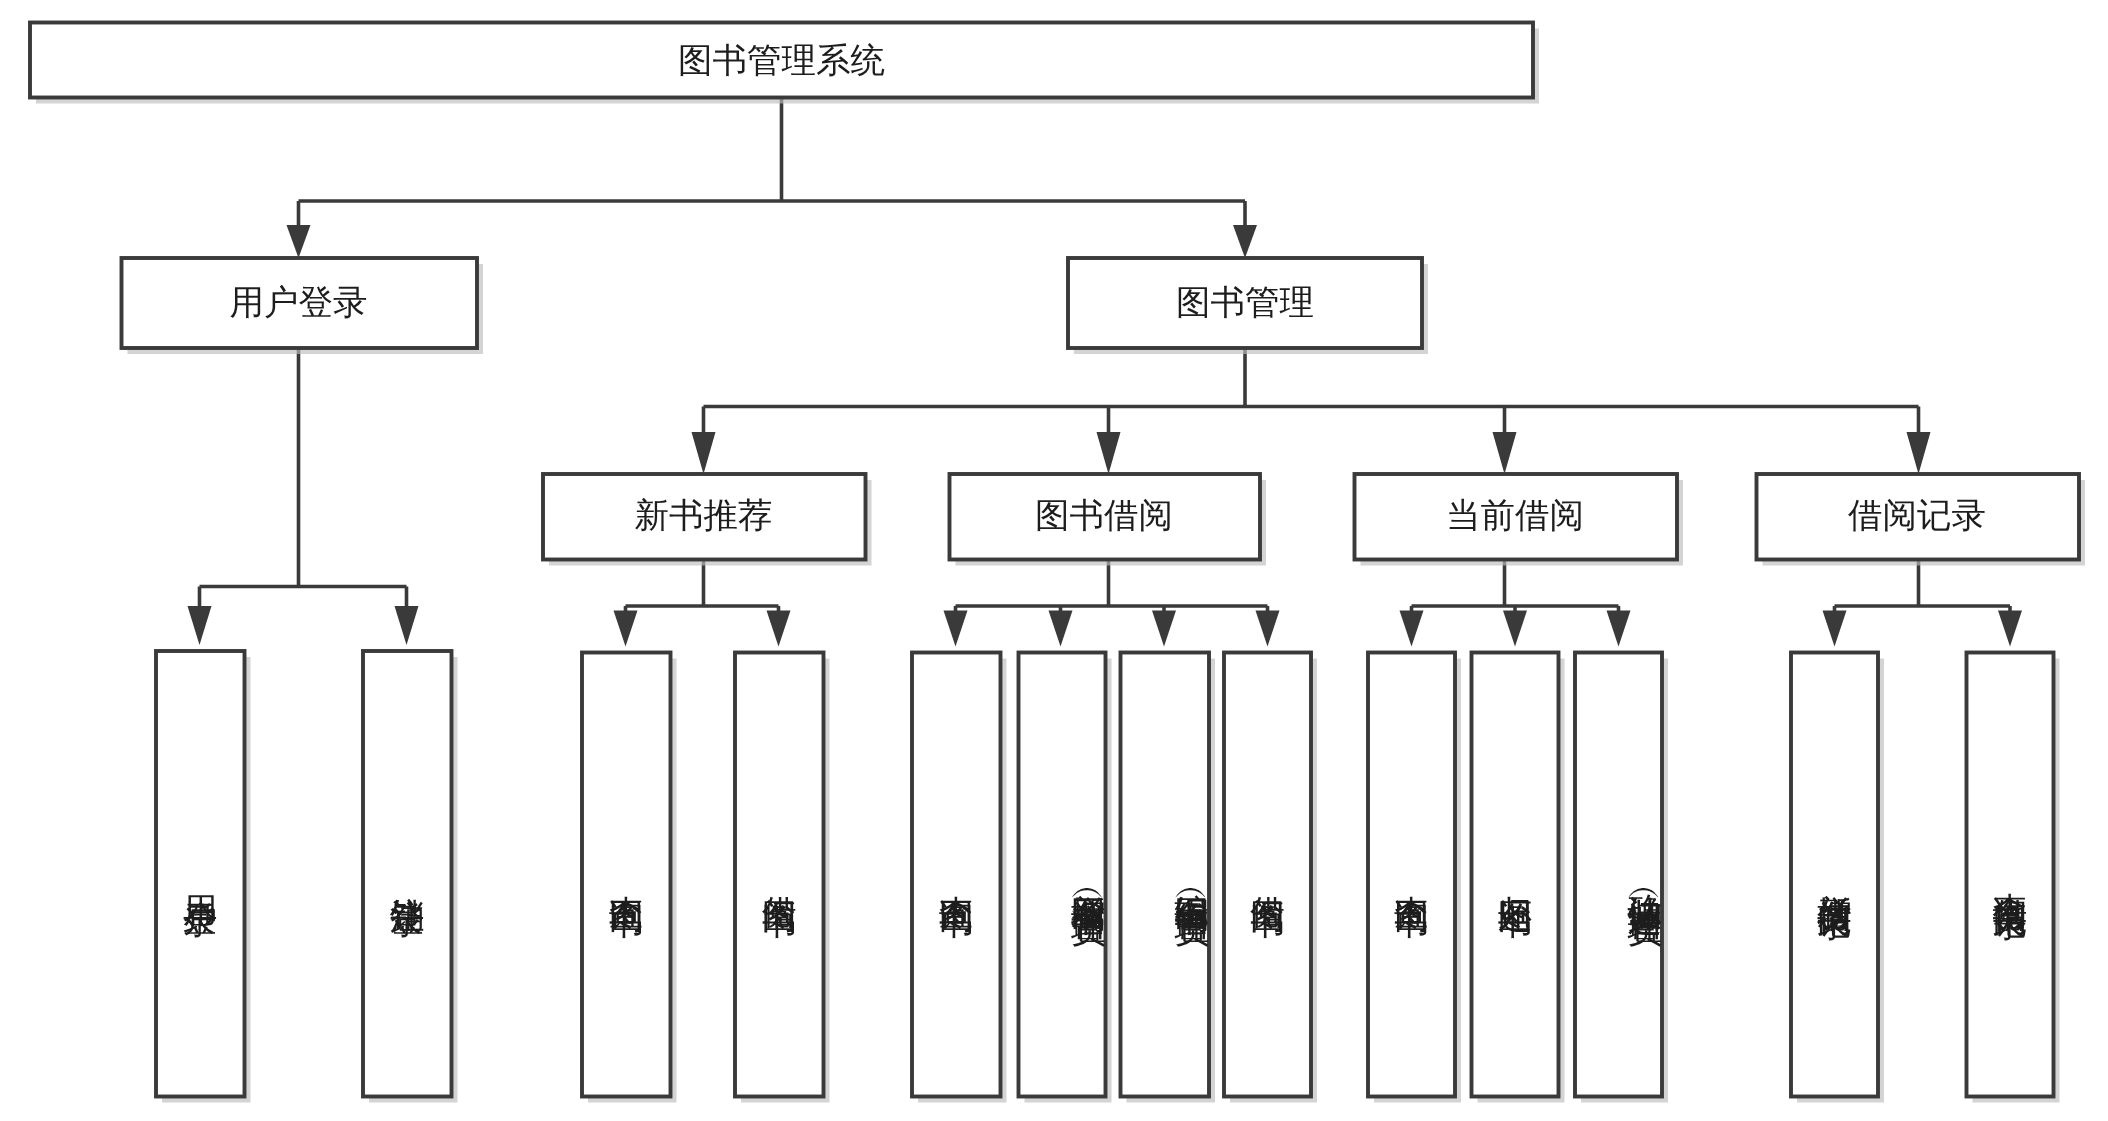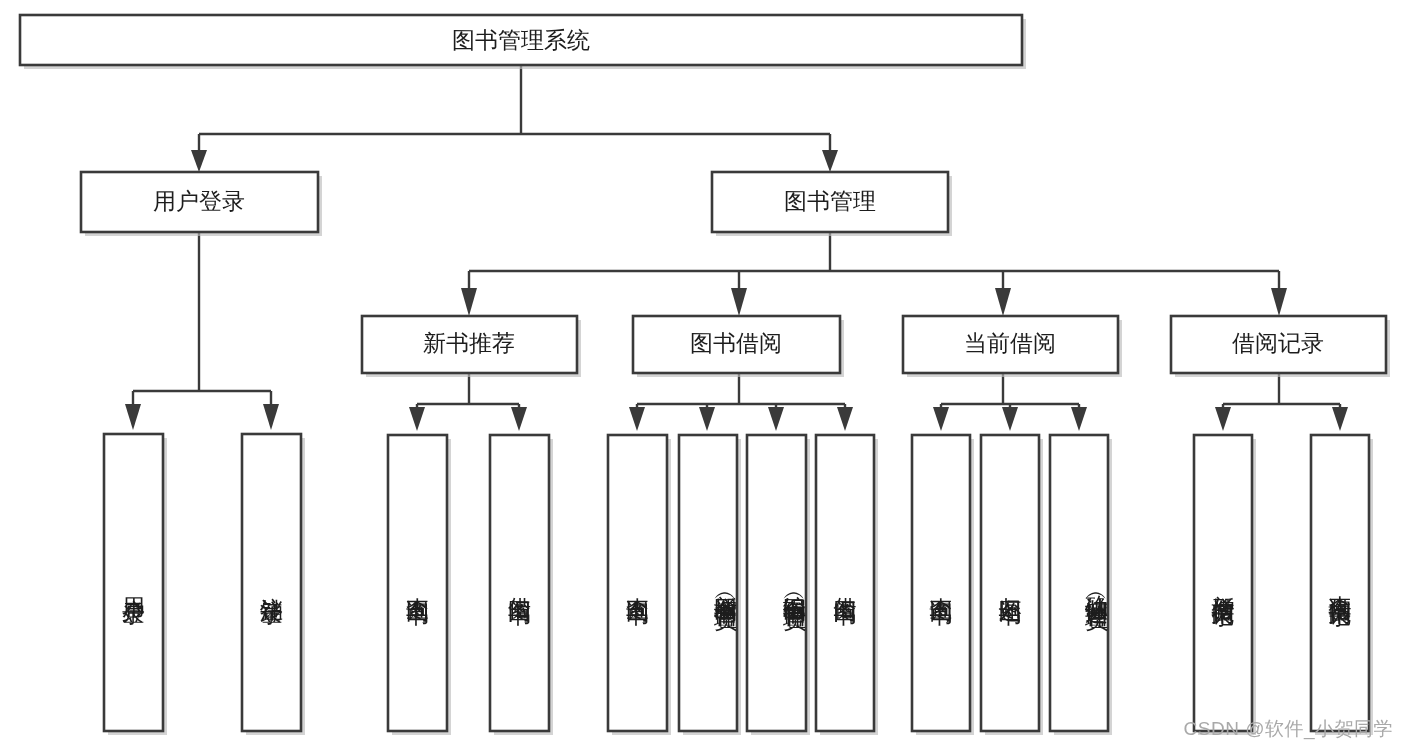--- a/index.html
+++ b/index.html
@@ -261,14 +261,13 @@
   <div class="leaf-label" style="left:747px; top:435px; width:59px; height:296px; align-items:flex-start; padding-top:6px; box-sizing:border-box;">编辑图书（管理员）</div>
   <div class="leaf-label" style="left:816px; top:435px; width:58px; height:296px;">借阅图书</div>
 
   <div class="leaf-label" style="left:912px; top:435px; width:58px; height:296px;">查询图书</div>
   <div class="leaf-label" style="left:981px; top:435px; width:58px; height:296px;">归还图书</div>
   <div class="leaf-label" style="left:1050px; top:435px; width:58px; height:296px; align-items:flex-start; padding-top:6px; box-sizing:border-box;">确认归还（管理员）</div>
 
   <div class="leaf-label" style="left:1194px; top:435px; width:58px; height:296px;">新增借阅记录</div>
   <div class="leaf-label" style="left:1311px; top:435px; width:58px; height:296px;">查询借阅记录</div>
 
-  <div class="watermark">CSDN @软件_小贺同学</div>
 </div>
 
 </body></html>

